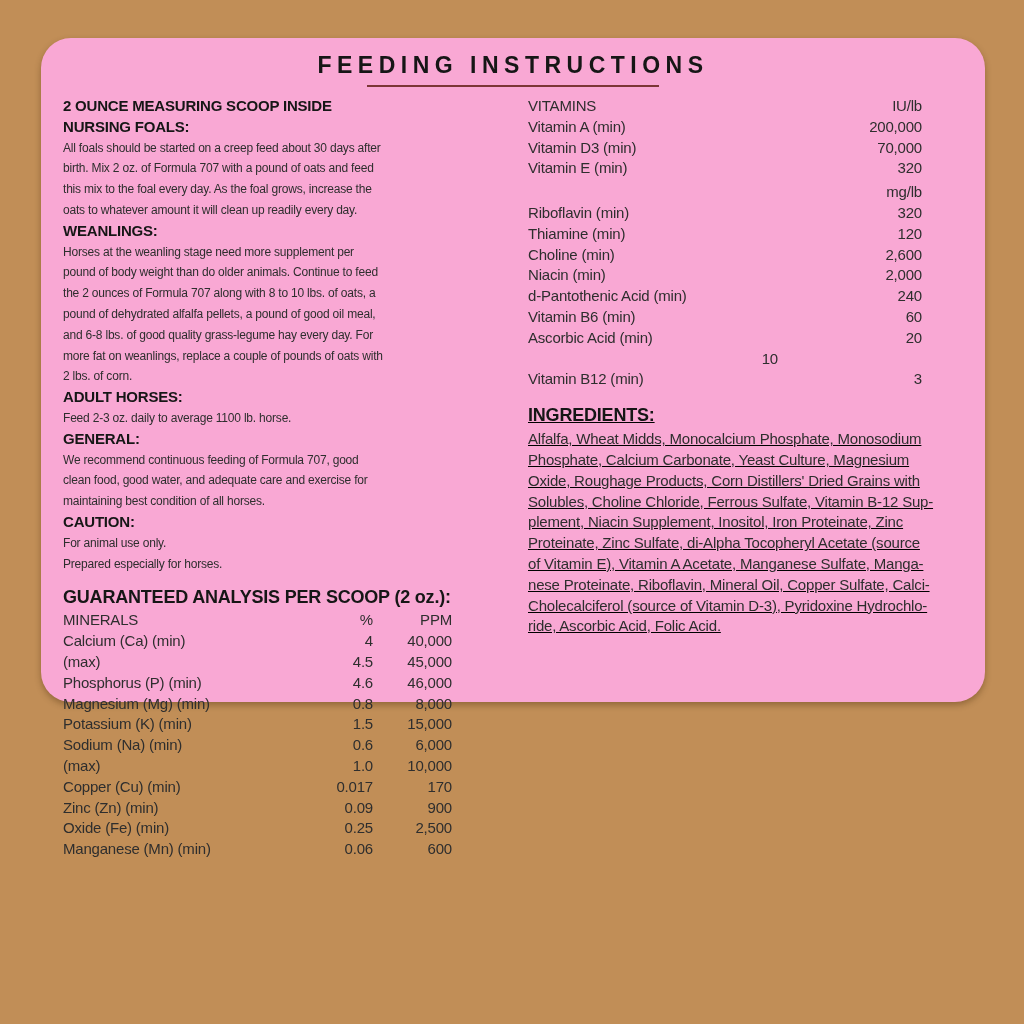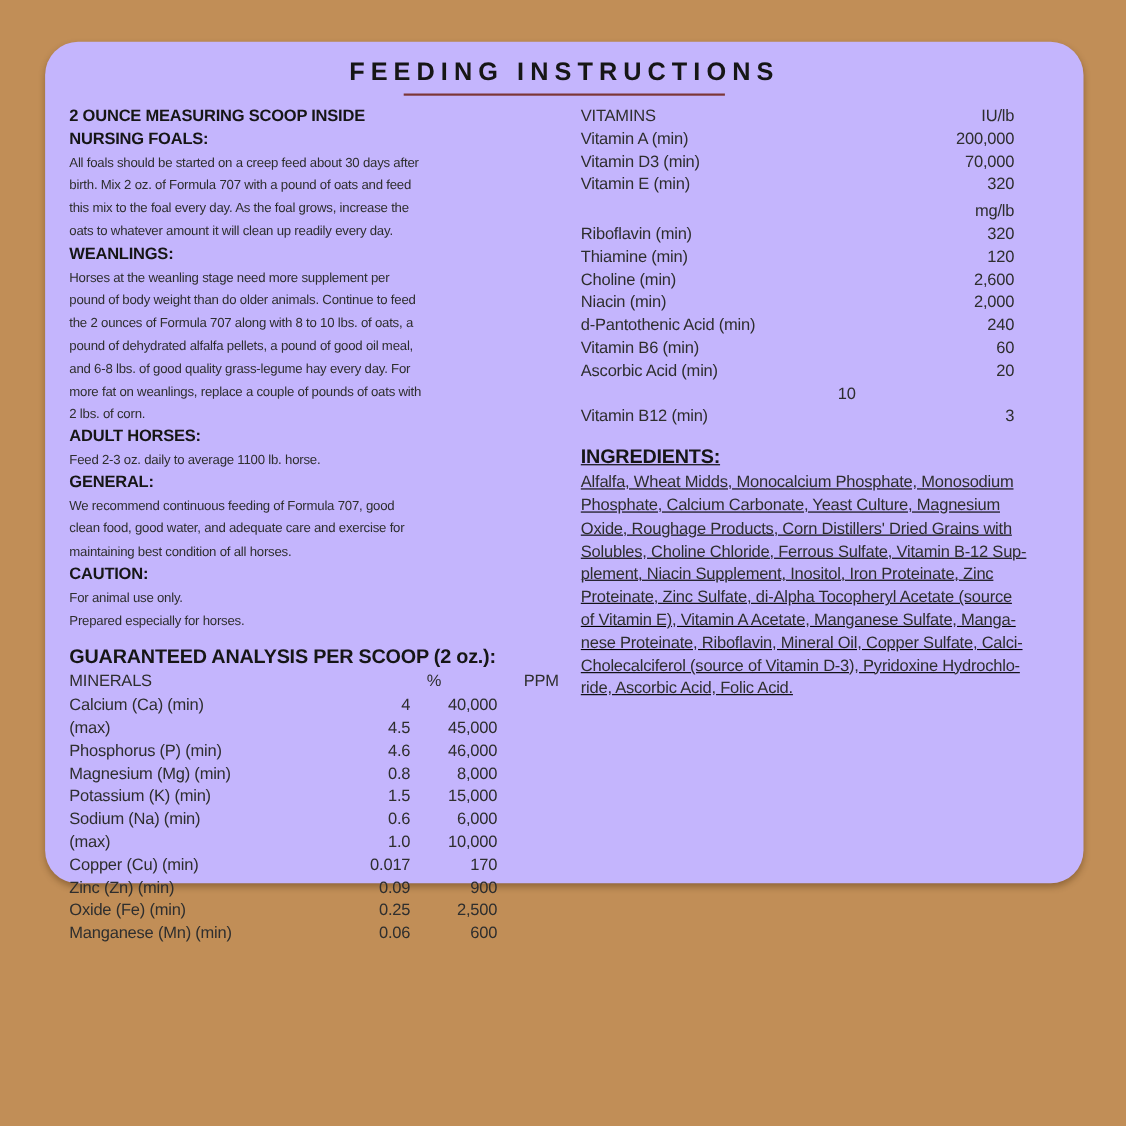--- a/index.html
+++ b/index.html
@@ -6,22 +6,22 @@
   html, body { width: 1024px; height: 1024px; }
   body {
     font-family: "Liberation Sans", "DejaVu Sans", sans-serif;
     background: #c18e57;
     position: relative;
     overflow: hidden;
   }
   .card {
     position: absolute;
     left: 41px; top: 38px;
-    width: 944px; height: 765px;
-    background: #c4b5fd;
+    width: 944px; height: 664px;
+    background: #f9a8d4;
     border-radius: 30px;
     box-shadow: 0 3px 6px rgba(60, 35, 5, 0.35);
   }
   .card-header { position: absolute; top: 14px; left: 0; width: 100%; text-align: center; }
   .page-title {
     font-size: 23px;
     font-weight: bold;
     letter-spacing: 5.5px;
     color: #161616;
     white-space: nowrap;
@@ -50,21 +50,21 @@
     line-height: 25px; letter-spacing: -0.2px;
   }
   .analysis { margin-top: 11px; }
   .m-row {
     display: grid;
     grid-template-columns: 200px 110px 79px;
     font-size: 15px; line-height: 20.8px;
     color: #2e2e2e; letter-spacing: -0.2px;
   }
   .m-row .c2, .m-row .c3 { text-align: right; }
-  .m-head { color: #2e2e2e; gap: 28px; }
+  .m-head { color: #2e2e2e; }
 
   .v-row {
     display: grid;
     grid-template-columns: 250px 144px;
     font-size: 15px; line-height: 20.8px;
     color: #2e2e2e; letter-spacing: -0.2px;
   }
   .v-row .vv { text-align: right; }
   .v-unit-row { margin-top: 3px; }
 

